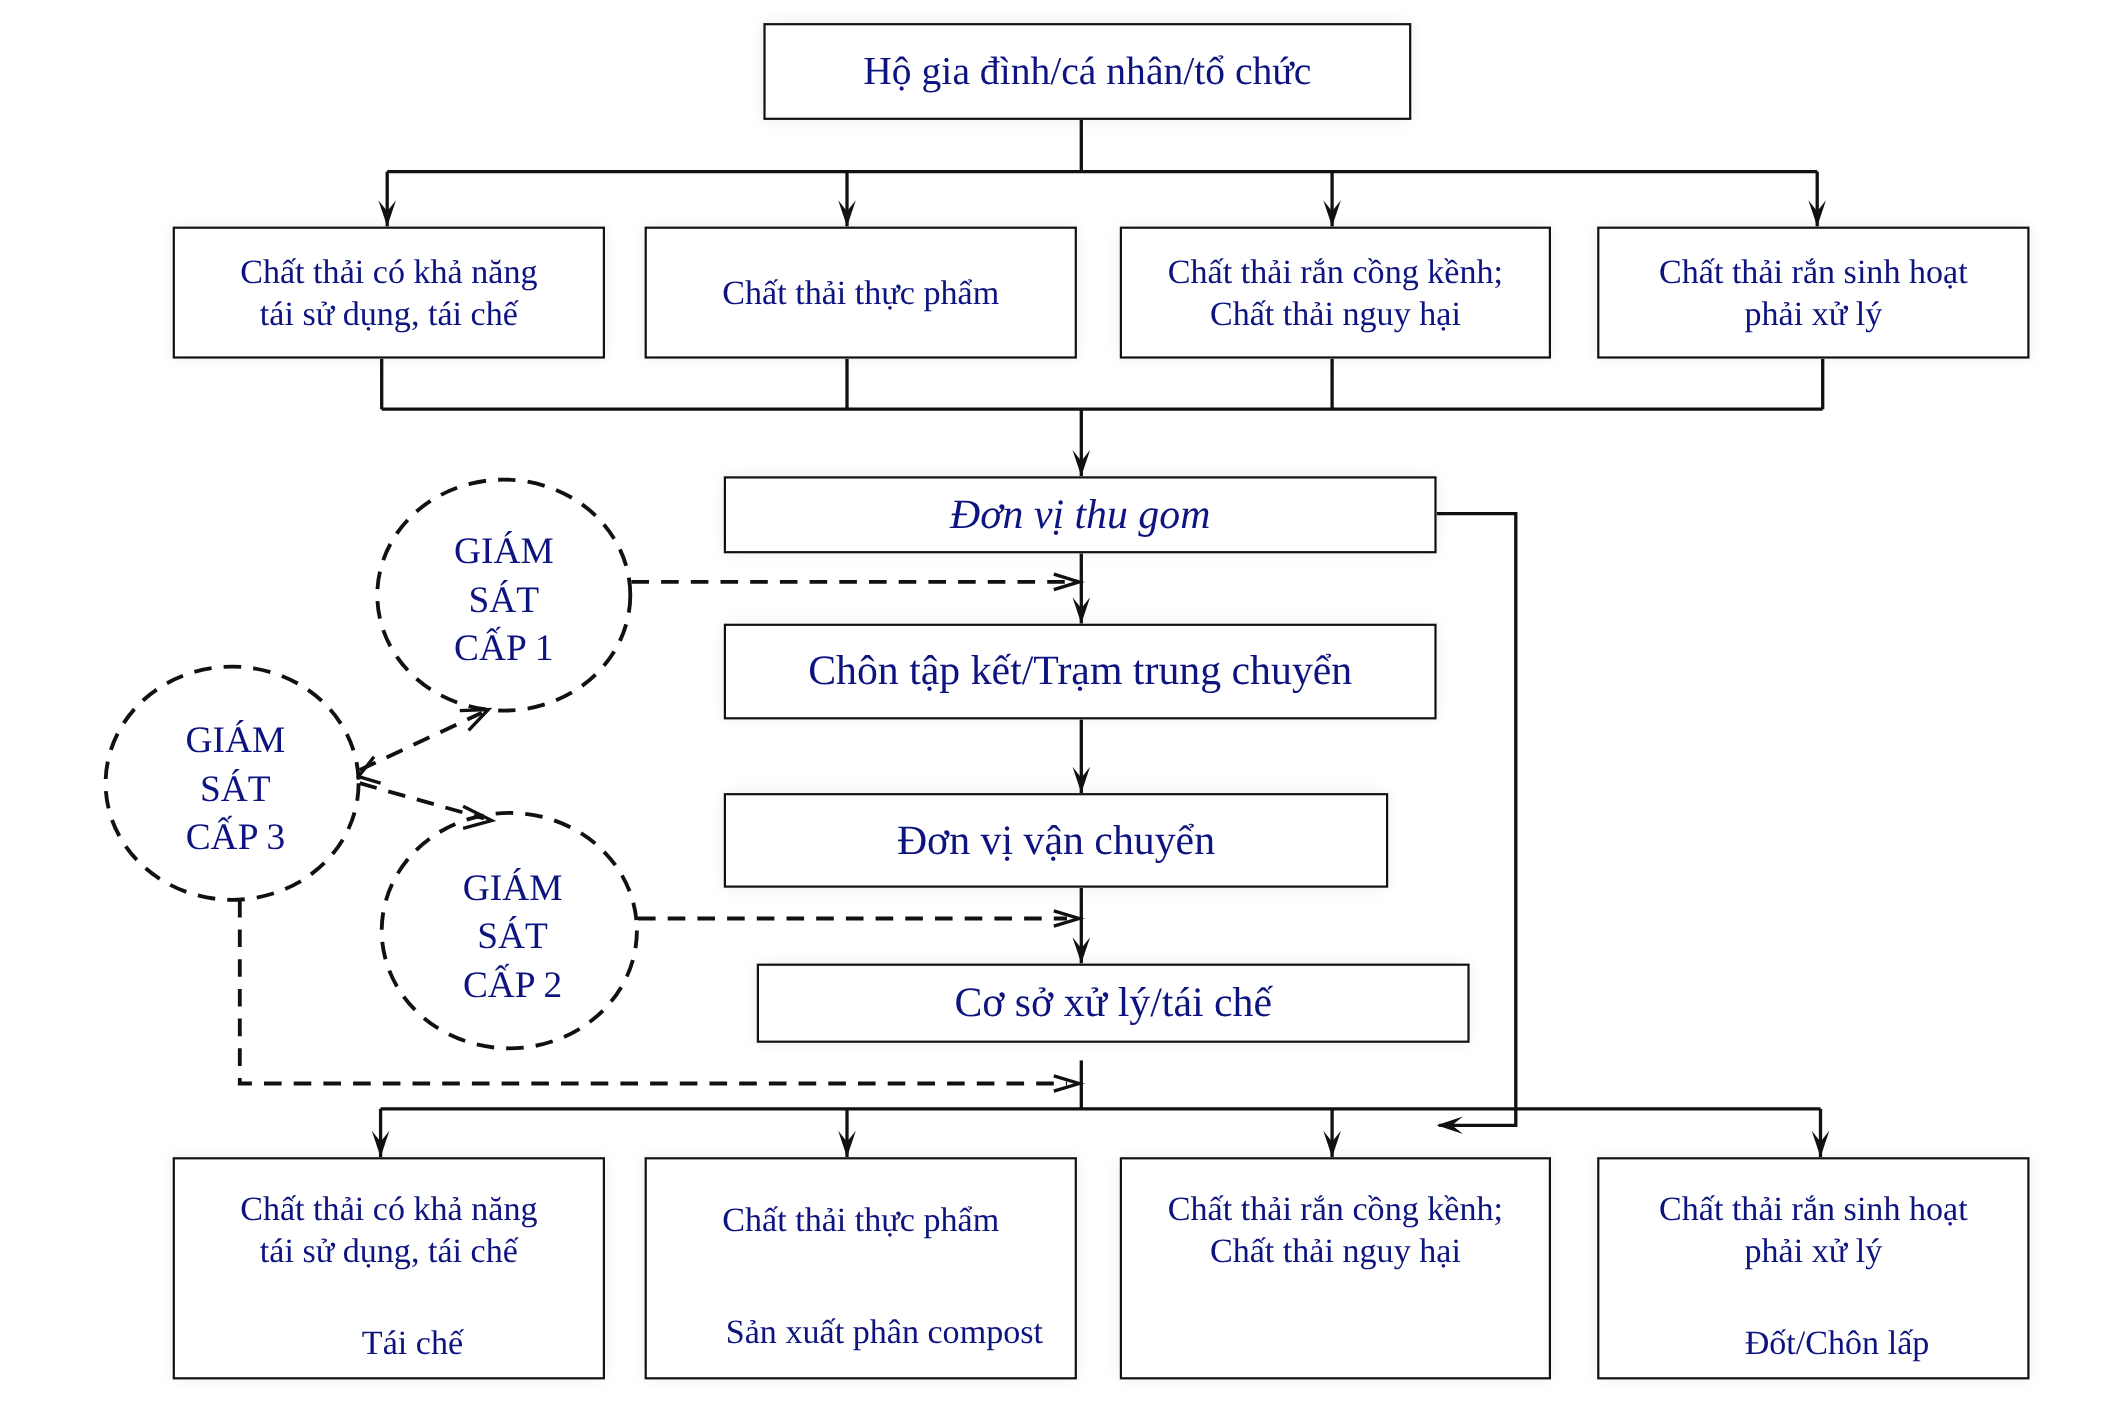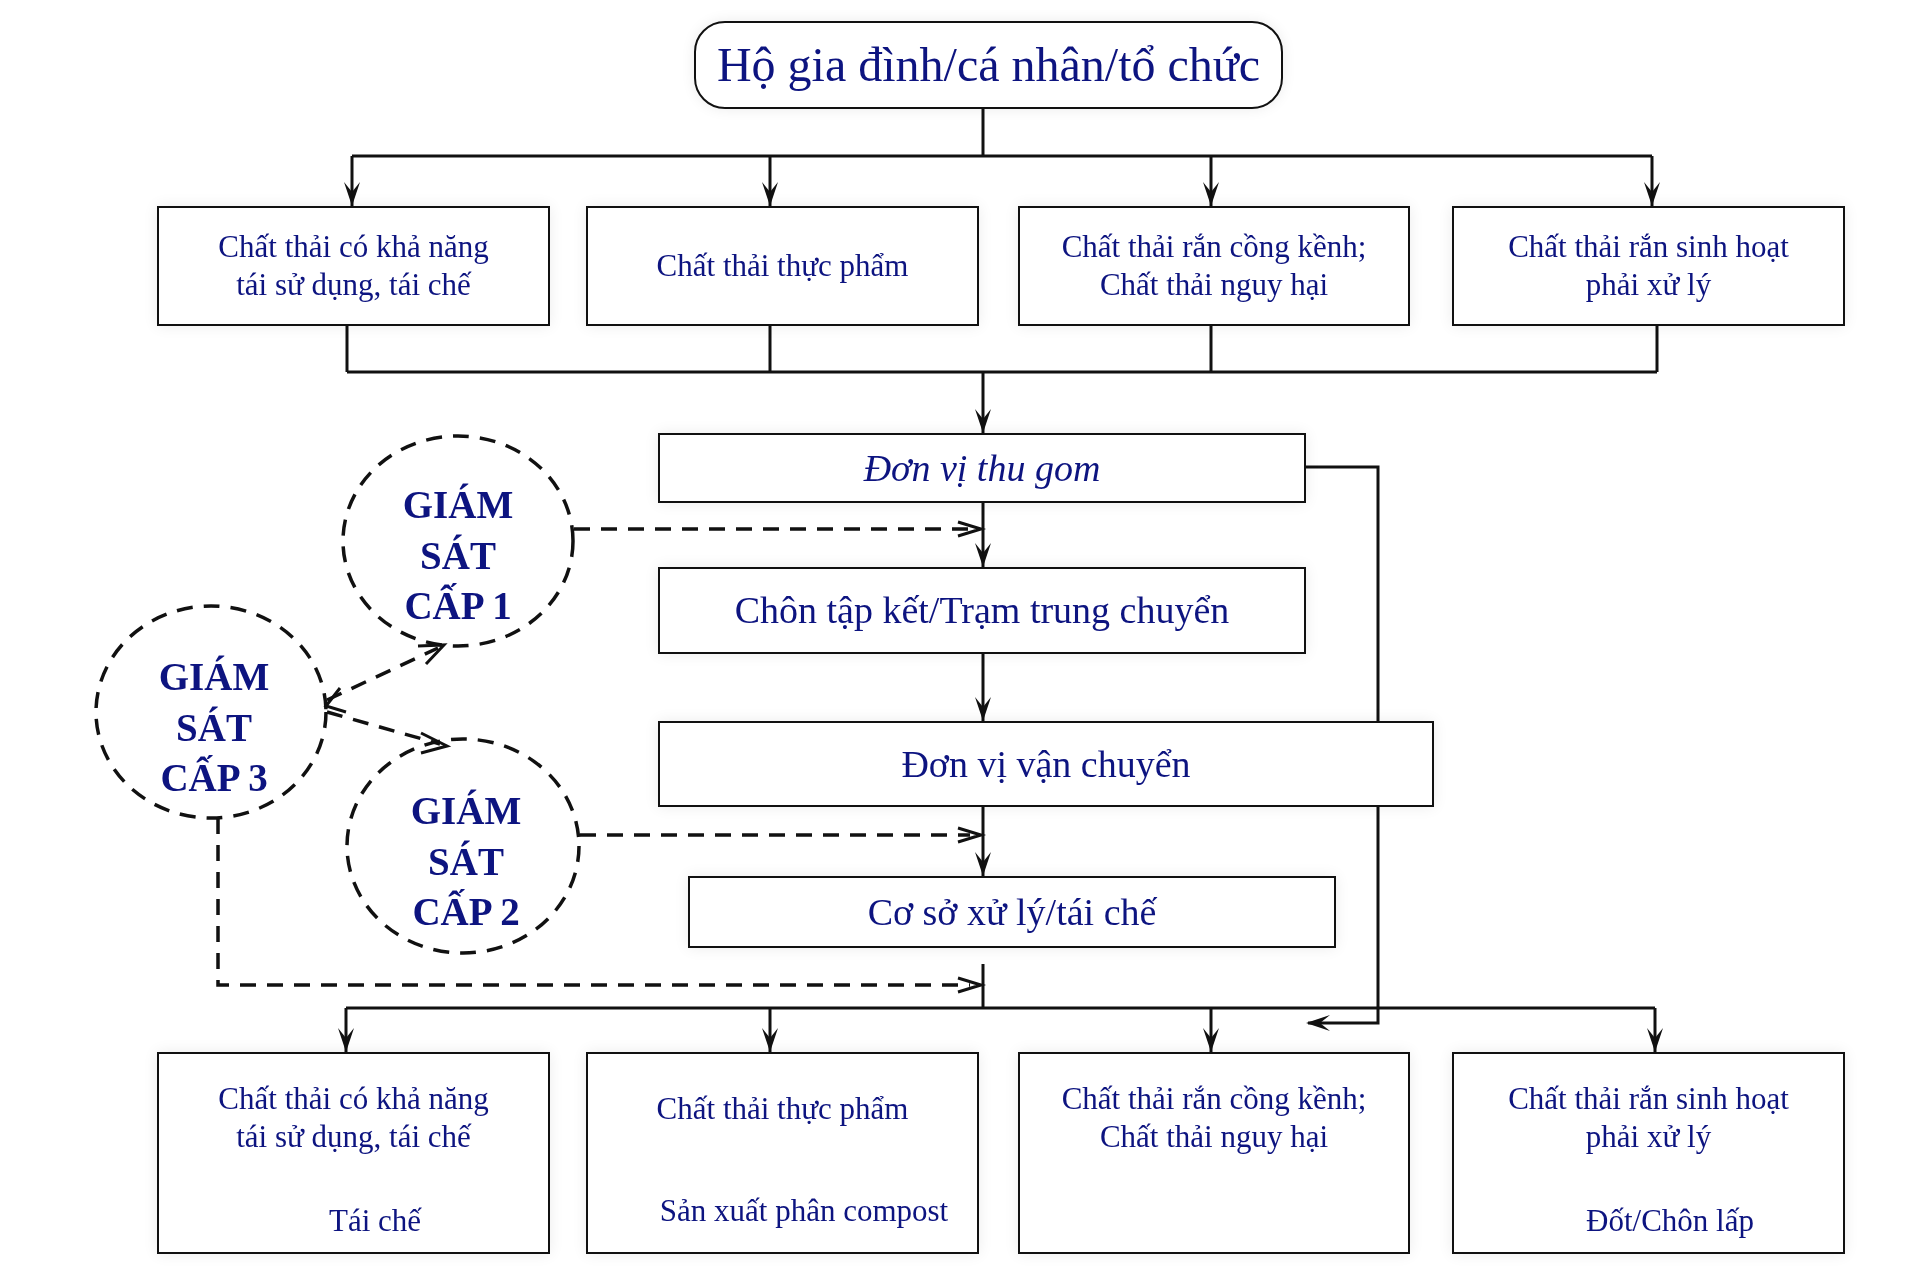--- a/index.html
+++ b/index.html
@@ -4,27 +4,27 @@
 <style>
   html, body { margin: 0; padding: 0; background: #ffffff; }
   body { width: 1920px; height: 1281px; position: relative; overflow: hidden;
          font-family: "Liberation Serif", "DejaVu Serif", serif; }
   #canvas { position: absolute; left: 0; top: 0; }
   .box { position: absolute; box-sizing: border-box; border: 2.5px solid #111;
          background: #fff; display: flex; flex-direction: column;
          align-items: center; justify-content: center; text-align: center;
          color: #0d1480; box-shadow: 0 0 14px rgba(0,0,0,0.08); }
   .box .t { display: block; line-height: 1.22; }
-  .top-box { font-size: 48px; border-radius: 31px; }
+  .top-box { font-size: 36px; }
   .row-box { font-size: 31px; }
   .mid-box { font-size: 38px; }
   .bot-box { font-size: 31px; justify-content: flex-start; padding-top: 26px; }
   .bot-box .result { position: absolute; bottom: 12px; left: 0; right: 0; padding-left: 43px; }
-  .circle-label { position: absolute; color: #0d1480; font-weight: bold;
-                  font-size: 39px; text-align: center; line-height: 1.3; width: 200px; }
+  .circle-label { position: absolute; color: #0d1480; font-weight: normal;
+                  font-size: 34px; text-align: center; line-height: 1.3; width: 200px; }
   .circle-label .t { display: block; }
 </style>
 </head>
 <body>
 
 <svg id="canvas" width="1920" height="1281">
   <defs>
     <marker id="arr" markerWidth="14" markerHeight="24" refX="7" refY="22" orient="auto" markerUnits="userSpaceOnUse">
       <path d="M1,0 L7,22 L13,0 L7,12 Z" fill="#111"></path>
     </marker>
@@ -122,21 +122,21 @@
   <span class="t">Chất thải rắn sinh hoạt</span>
   <span class="t">phải xử lý</span>
 </div>
 
 <div class="box mid-box" style="left:658px; top:433px; width:648px; height:70px;font-style:italic;">
   <span class="t">Đơn vị thu gom</span>
 </div>
 <div class="box mid-box" style="left:658px; top:567px; width:648px; height:87px;">
   <span class="t">Chôn tập kết/Trạm trung chuyển</span>
 </div>
-<div class="box mid-box" style="left:658px; top:721px; width:776px; height:86px;">
+<div class="box mid-box" style="left:658px; top:721px; width:604px; height:86px;">
   <span class="t">Đơn vị vận chuyển</span>
 </div>
 <div class="box mid-box" style="left:688px; top:876px; width:648px; height:72px;">
   <span class="t">Cơ sở xử lý/tái chế</span>
 </div>
 
 <div class="box bot-box" style="left:157px; top:1052px; width:393px; height:202px;">
   <span class="t">Chất thải có khả năng</span>
   <span class="t">tái sử dụng, tái chế</span>
   <span class="t result">Tái chế</span>

